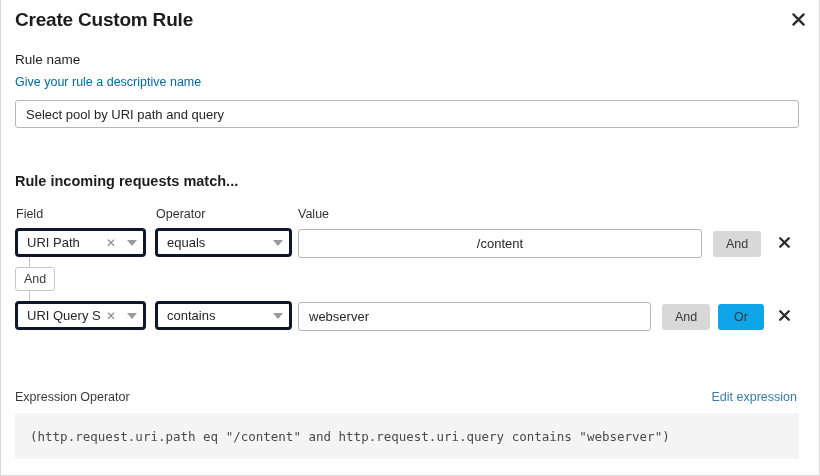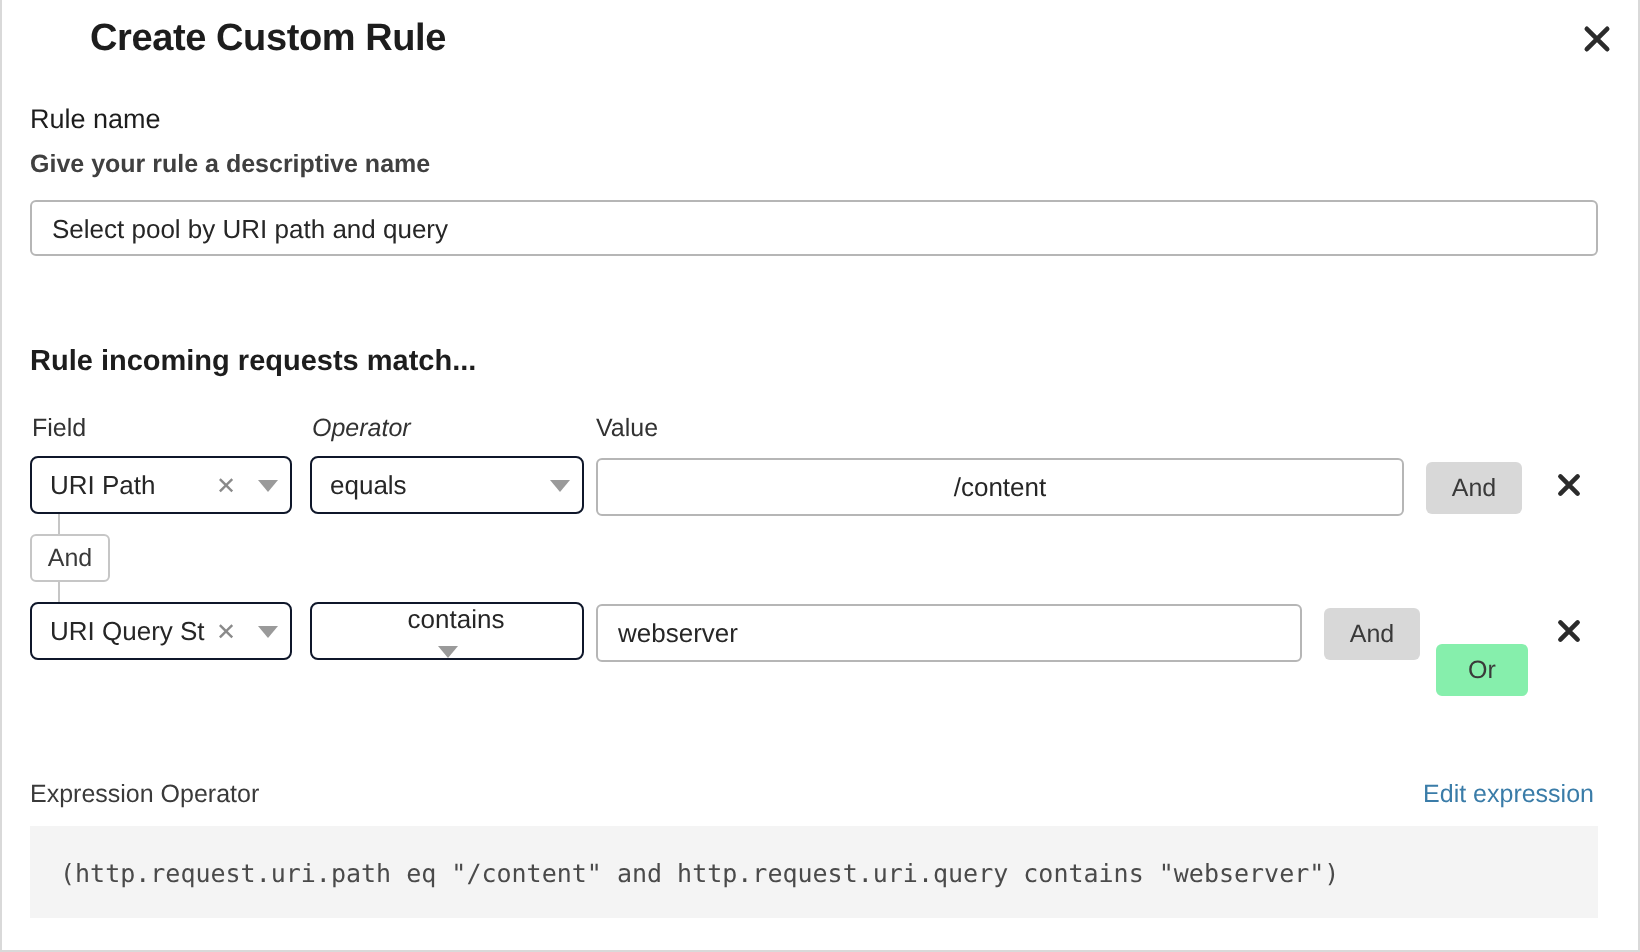--- a/index.html
+++ b/index.html
@@ -24,21 +24,20 @@
   }
 
   
   .modal-title {
     position: absolute;
     left: 14px; top: 9px;
     font-size: 19px;
     font-weight: bold;
     letter-spacing: -0.2px;
     color: #1d1d1d;
-    margin-left: 30px;
   }
   .close-btn {
     position: absolute;
     right: 9px; top: 7px;
     width: 24px; height: 24px;
     display: flex; align-items: center; justify-content: center;
     cursor: pointer;
     background: transparent;
     border: none;
     padding: 0;
@@ -47,22 +46,21 @@
 
   
   .field-label {
     position: absolute;
     font-size: 13.5px;
     color: #1d1d1d;
   }
   .field-help {
     position: absolute;
     font-size: 12.5px;
-    color: #404040;
-    font-weight: bold;
+    color: #0369a1;
   }
   .rule-name-label { left: 14px; top: 52px; }
   .rule-name-help  { left: 14px; top: 75px; }
 
   .text-input {
     position: absolute;
     background: #ffffff;
     border: 1px solid #b6b6b6;
     border-radius: 3px;
     font-family: "Liberation Sans", sans-serif;
@@ -80,29 +78,29 @@
   .section-heading {
     position: absolute;
     left: 14px; top: 173px;
     font-size: 14.5px;
     font-weight: bold;
     color: #1d1d1d;
   }
 
   .col-label { font-size: 12.5px; color: #323232; top: 207px; }
   .lbl-field    { left: 15px; }
-  .lbl-operator { left: 155px; font-style: italic; }
+  .lbl-operator { left: 155px; }
   .lbl-value    { left: 297px; }
 
   
   .select-box {
     position: absolute;
     height: 29px;
     background: #ffffff;
-    border: 1px solid #0f172a;
+    border: 3px solid #0f172a;
     border-radius: 4px;
     display: flex;
     align-items: center;
     cursor: pointer;
   }
   .select-text {
     flex: 1 1 auto;
     font-size: 13px;
     color: #262626;
     padding-left: 9px;
@@ -125,39 +123,39 @@
   .caret {
     width: 0; height: 0;
     border-left: 5px solid transparent;
     border-right: 5px solid transparent;
     border-top: 6px solid #9a9a9a;
   }
 
   .field-select-1 { left: 14px; top: 228px; width: 131px; }
   .op-select-1    { left: 154px; top: 228px; width: 137px; }
   .field-select-2 { left: 14px; top: 301px; width: 131px; }
-  .op-select-2    { left: 154px; top: 301px; width: 137px; flex-direction: column; }
+  .op-select-2    { left: 154px; top: 301px; width: 137px; }
 
   .value-input-1 { left: 297px; top: 229px; width: 404px; height: 29px; text-align: center; }
   .value-input-2 { left: 297px; top: 302px; width: 353px; height: 29px; }
 
   
   .logic-btn {
     position: absolute;
     height: 26px;
     background: #d8d8d8;
     border: none;
     border-radius: 3px;
     font-family: "Liberation Sans", sans-serif;
     font-size: 12.5px;
     color: #3a3a3a;
     cursor: pointer;
     padding: 0;
   }
-  .logic-btn.light { background: #86efac; margin-top: 18px; }
+  .logic-btn.light { background: #0ea5e9; }
 
   .and-btn-1 { left: 712px; top: 231px; width: 48px; }
   .and-btn-2 { left: 661px; top: 304px; width: 48px; }
   .or-btn-2  { left: 717px; top: 304px; width: 46px; }
 
   .row-delete {
     position: absolute;
     width: 22px; height: 22px;
     display: flex; align-items: center; justify-content: center;
     background: transparent; border: none; padding: 0;

